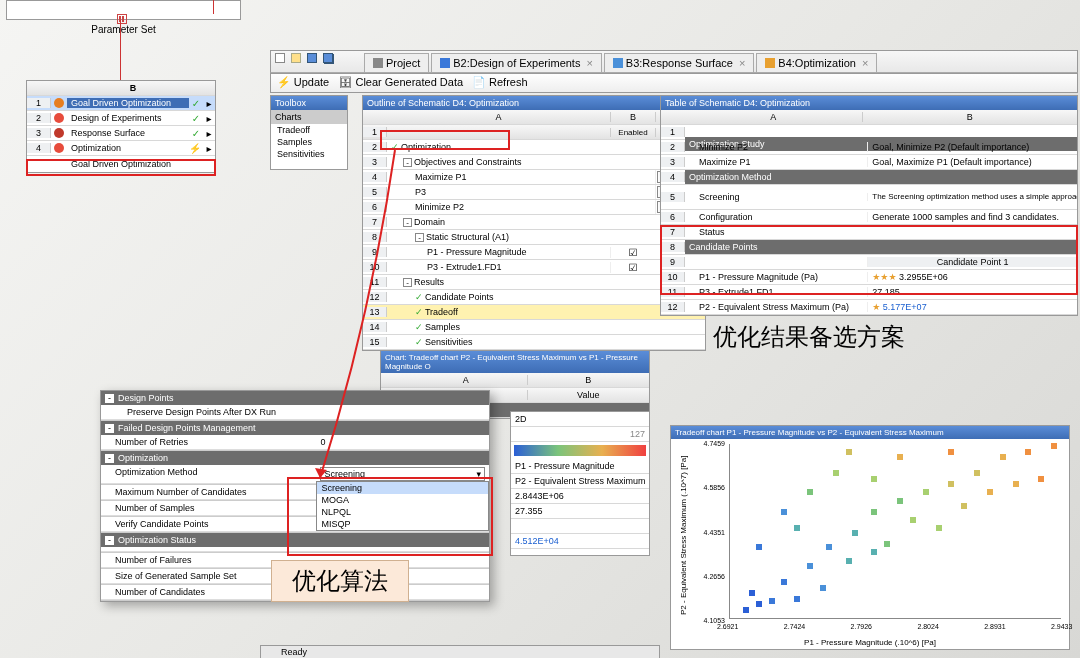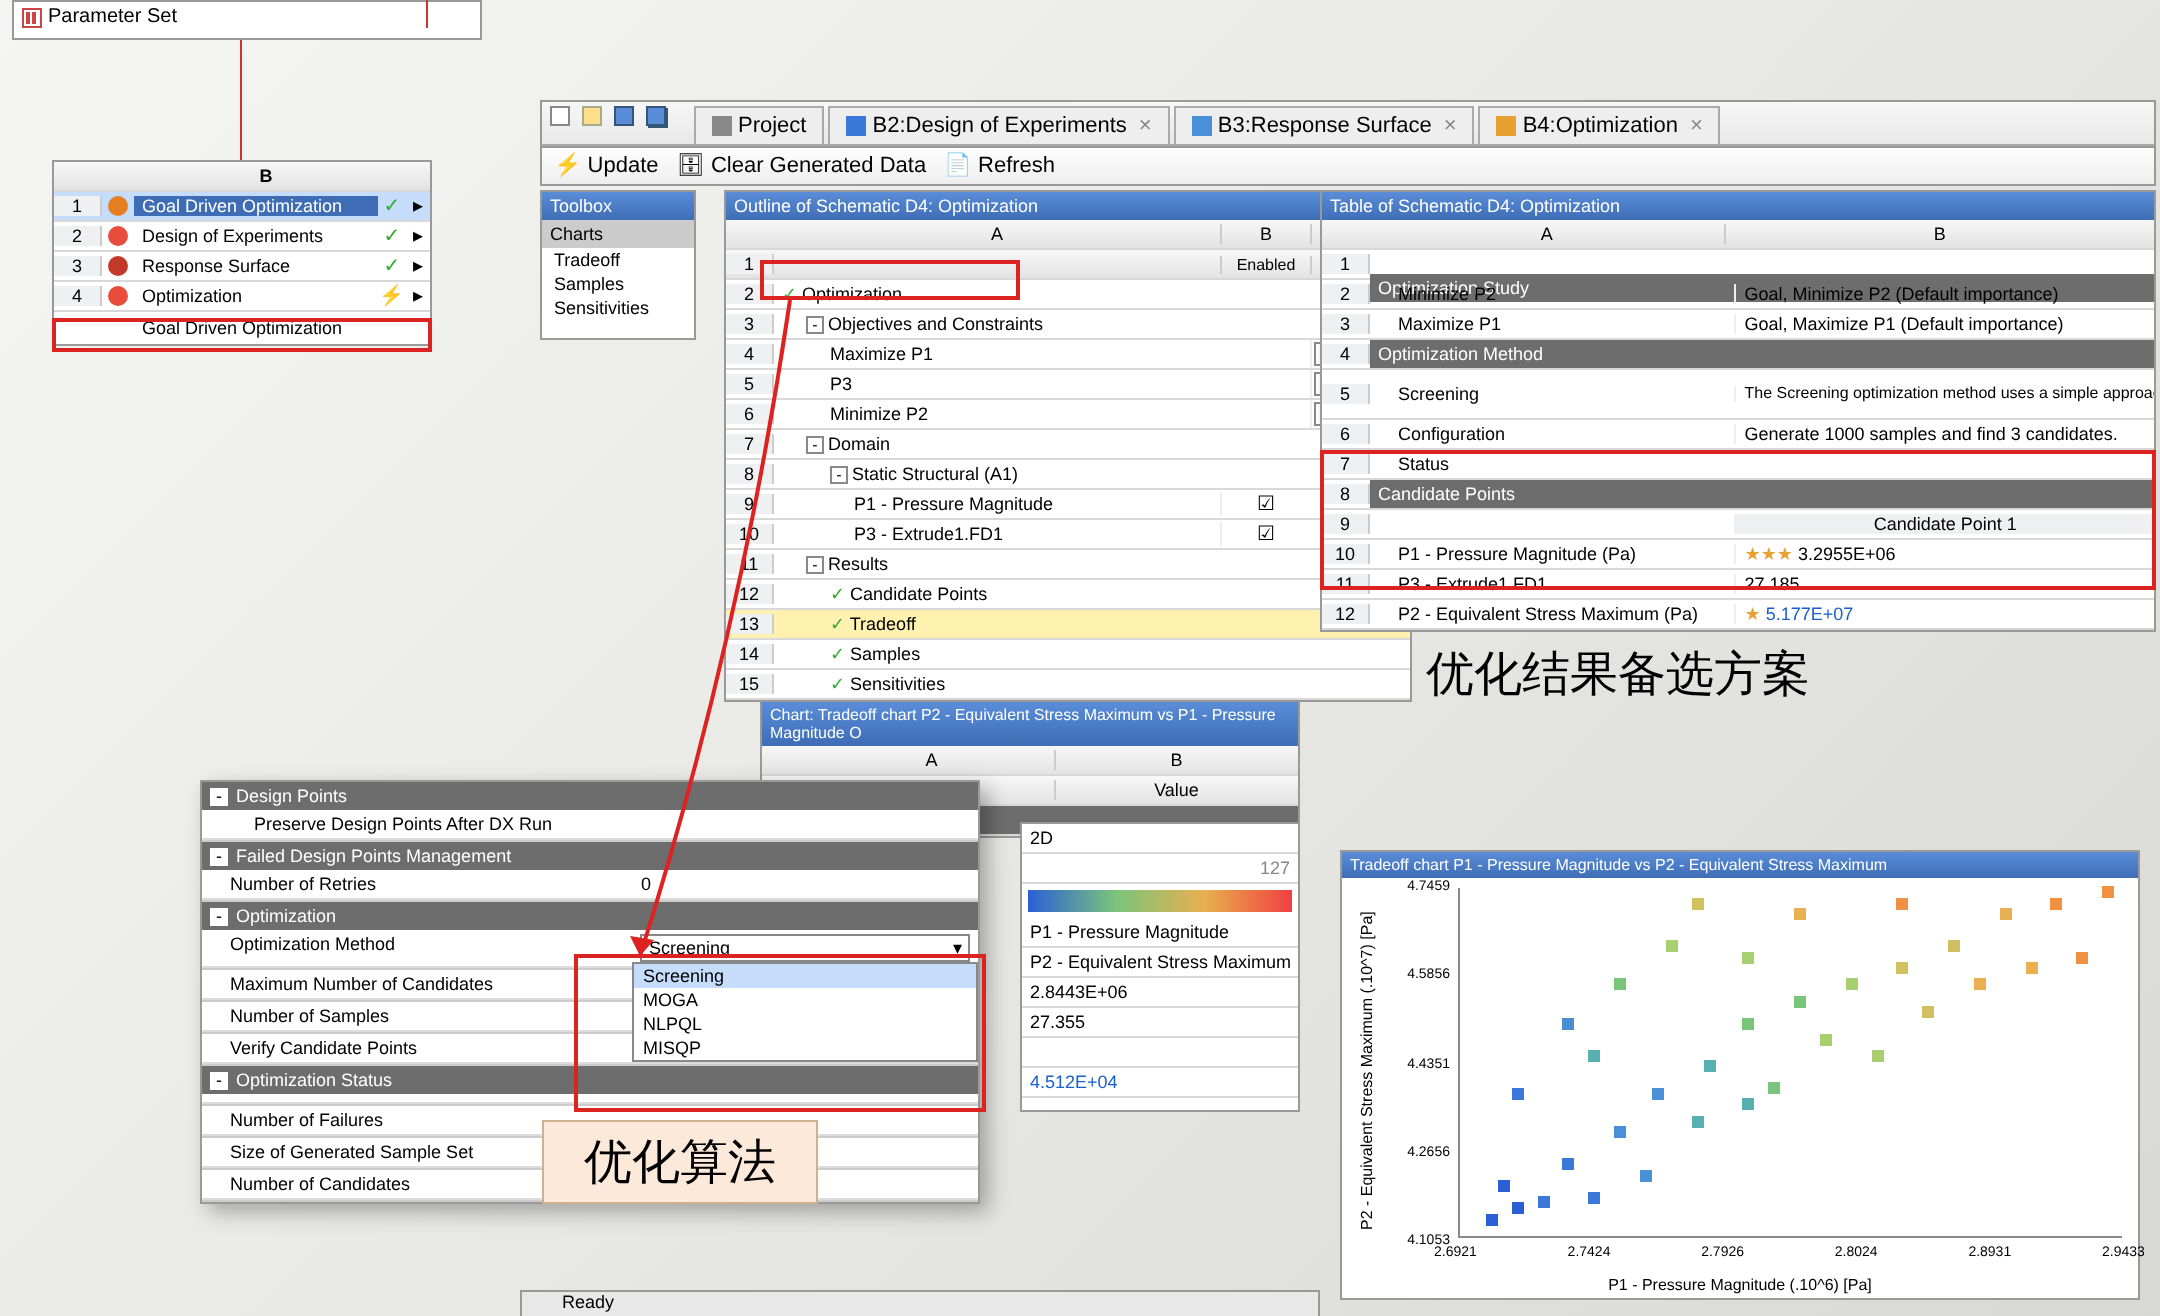--- a/index.html
+++ b/index.html
@@ -26,21 +26,21 @@
   .tab { display:inline-flex; align-items:center; padding:3px 8px; background:#eee; border:1px solid #aaa; font-size:11px; margin-right:2px; }
   .tab .close { margin-left:6px; color:#888; }
   .arrow-conn { position:absolute; background:#c33; }
   .scatter { position:absolute; background:#fff; border:1px solid #999; }
   .pt { position:absolute; width:6px; height:6px; }
 </style>
 </head>
 <body>
 
 <div class="pane" style="left:6px; top:0px; width:235px; height:20px;">
-  <div style="padding:2px 4px; font-size:10px; display:flex; align-items:center;">
+  <div style="padding:13px 4px; font-size:10px; display:flex; align-items:center;flex-direction:column;">
     <span class="icon-sq" style="border:1px solid #c44; position:relative;">
       <span style="position:absolute;left:1px;top:1px;width:2px;height:6px;background:#c44;"></span>
       <span style="position:absolute;left:4px;top:1px;width:2px;height:6px;background:#c44;"></span>
     </span>
     <span>Parameter Set</span>
   </div>
 </div>
 <div class="arrow-conn" style="left:213px; top:0px; width:1px; height:14px;"></div>
 <div class="arrow-conn" style="left:120px; top:20px; width:1px; height:60px;"></div>
 
@@ -82,21 +82,21 @@
   <div style="text-align:center;font-size:9px;padding:3px;">Goal Driven Optimization</div>
 </div>
 <div class="red-box" style="left:26px; top:159px; width:190px; height:17px;"></div>
 
 <div class="pane" style="left:270px; top:50px; width:808px; height:23px; background:linear-gradient(#f7f7f7,#e8e8e8); border-bottom:1px solid #aaa;">
   <div style="display:flex; gap:3px; padding:2px 4px;">
     <span class="icon-sq" style="background:#fff;border:1px solid #888;"></span>
     <span class="icon-sq" style="background:#ffe08a;border:1px solid #aa8;"></span>
     <span class="icon-sq" style="background:#5a8dd8;border:1px solid #357;"></span>
     <span class="icon-sq" style="background:#5a8dd8;border:1px solid #357;box-shadow:1px 1px 0 #357;"></span>
-    <div id="tab-row" style="display:flex; margin-left:8px;">
+    <div id="tab-row" style="display:flex; margin-left:25px;">
         <span class="tab"><span class="icon-sq" style="background:#888;"></span>Project</span>
         <span class="tab"><span class="icon-sq" style="background:#3a78d9;"></span>B2:Design of Experiments<span class="close">×</span></span>
         <span class="tab"><span class="icon-sq" style="background:#4a90d9;"></span>B3:Response Surface<span class="close">×</span></span>
         <span class="tab"><span class="icon-sq" style="background:#e8a030;"></span>B4:Optimization<span class="close">×</span></span>
       </div>
   </div>
 </div>
 <div class="pane" style="left:270px; top:73px; width:808px; height:20px; background:linear-gradient(#fefefe,#eee);">
   <div style="padding:2px 6px; font-size:11px;">
     <span>⚡ <span>Update</span></span>

